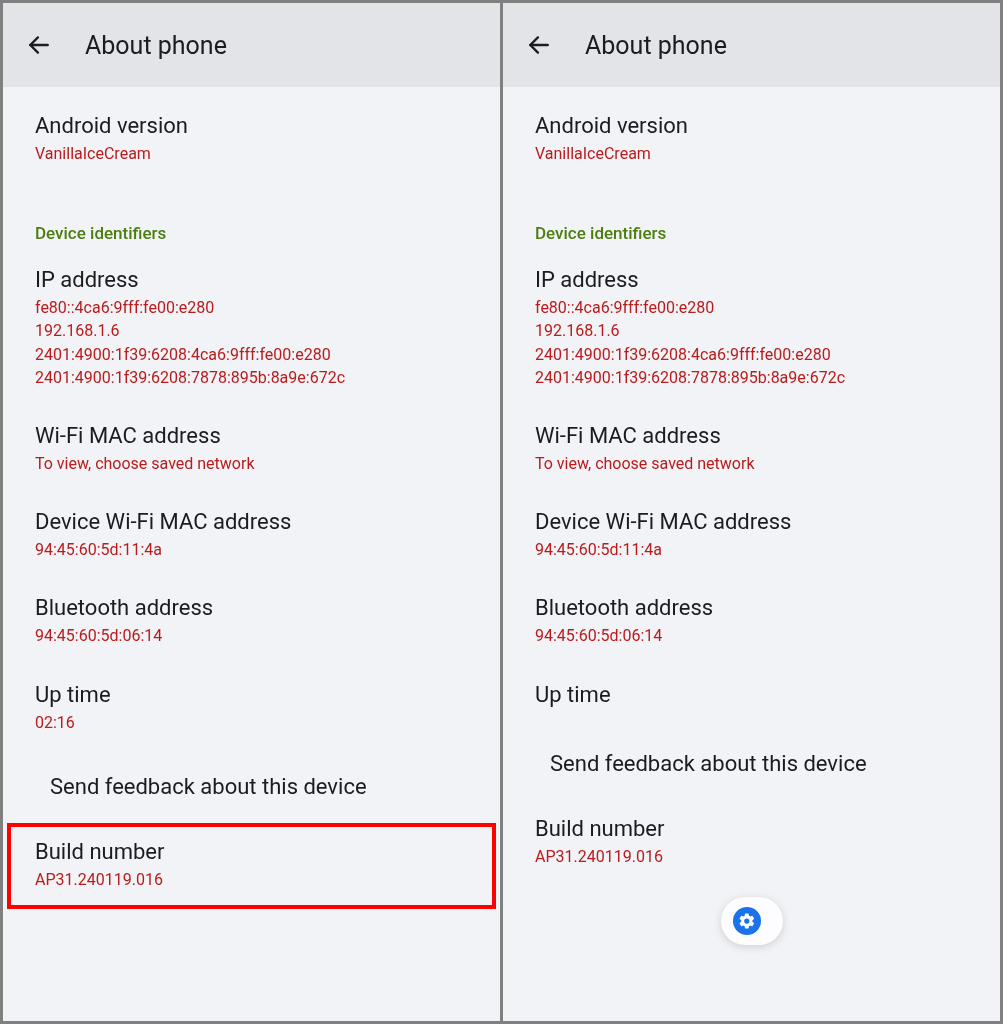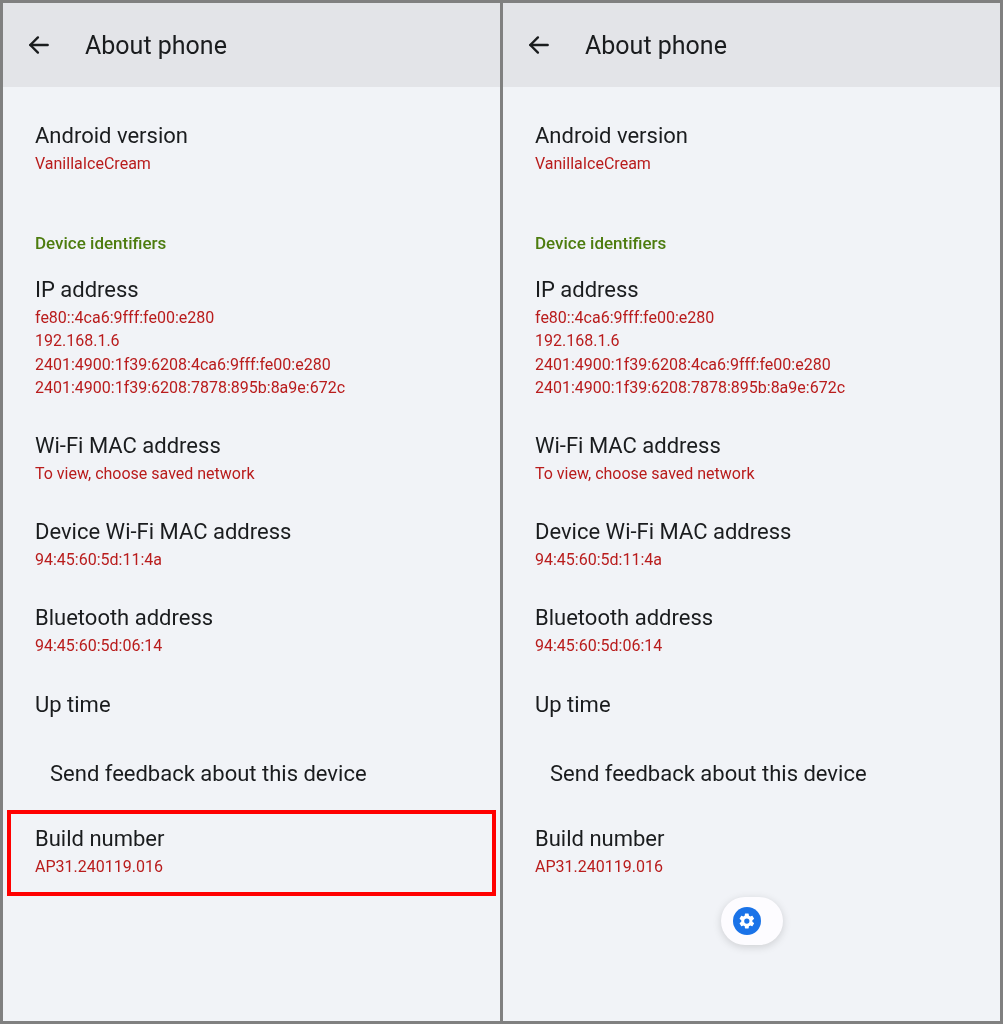--- a/index.html
+++ b/index.html
@@ -62,21 +62,21 @@
     }
     .item-sub.multiline {
       white-space: pre-line;
     }
     .section-header {
       color: #4d7c0f;
       font-size: 17px;
       font-weight: 500;
       padding: 42px 0 6px 0;
     }
-    .android-version { padding-top: 36px; }
+    .android-version { padding-top: 26px; }
     .feedback { padding: 24px 0 20px 0; margin-left: 15px; }
     .build-number-item { padding: 16px 0 16px 0; }
     .highlight-box {
       border: 4px solid #ff0000;
       margin: 0 -28px 0 -28px;
       padding: 12px 24px 14px 24px;
     }
     .toast {
       position: absolute;
       bottom: 76px;
@@ -137,20 +137,21 @@
     <div class="item">
       <div class="item-title">Device Wi-Fi MAC address</div>
       <div class="item-sub">94:45:60:5d:11:4a</div>
     </div>
     <div class="item">
       <div class="item-title">Bluetooth address</div>
       <div class="item-sub">94:45:60:5d:06:14</div>
     </div>
     <div class="item">
       <div class="item-title">Up time</div>
+      <div class="item-sub">02:16</div>
     </div>
     <div class="item feedback">
       <div class="item-title">Send feedback about this device</div>
     </div>
     <div class="highlight-box">
       <div>
         <div class="item-title">Build number</div>
         <div class="item-sub">AP31.240119.016</div>
       </div>
     </div>

